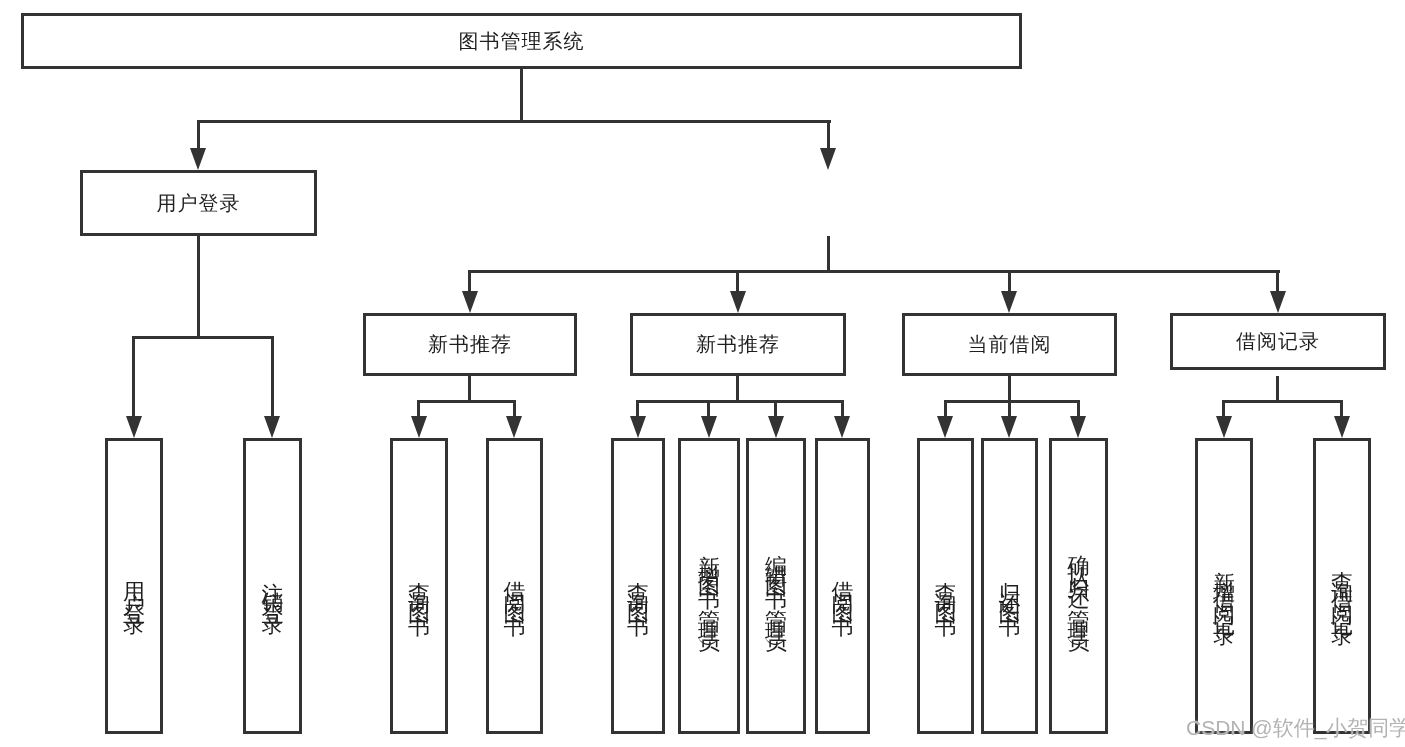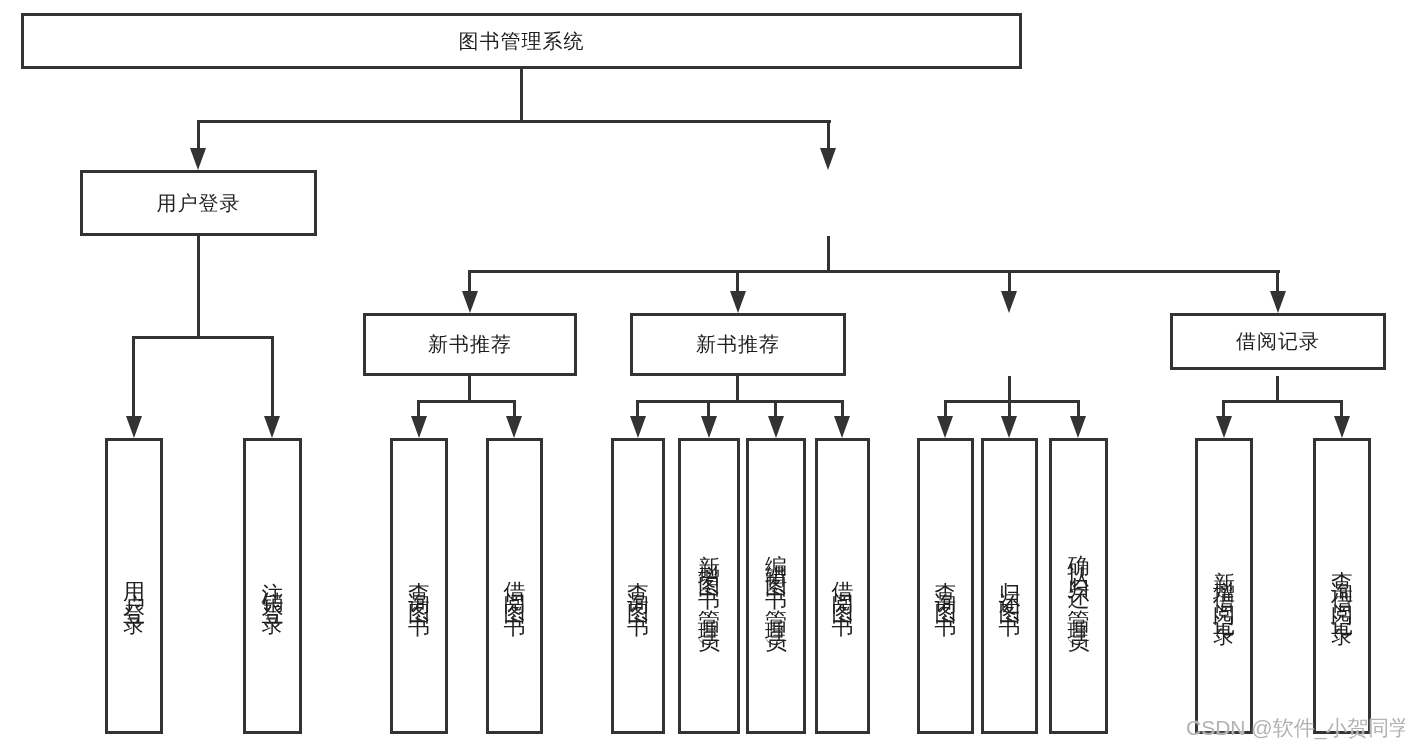--- a/index.html
+++ b/index.html
@@ -62,20 +62,23 @@
 
   <div class="box hnode" style="left:80px;top:170px;width:237px;height:66px;">
     <span>用户登录</span>
   </div>
 
   <div class="box hnode" style="left:363px;top:313px;width:214px;height:63px;">
     <span>新书推荐</span>
   </div>
   <div class="box hnode" style="left:630px;top:313px;width:216px;height:63px;">
     <span>新书推荐</span>
+  </div>
+  <div class="box hnode" style="left:902px;top:313px;width:215px;height:63px;">
+    <span>当前借阅</span>
   </div>
   <div class="box hnode" style="left:1170px;top:313px;width:216px;height:57px;">
     <span>借阅记录</span>
   </div>
 
   <div class="box vnode" style="left:105px;top:438px;width:58px;height:296px;">
     <span>用户登录</span>
   </div>
   <div class="box vnode" style="left:243px;top:438px;width:59px;height:296px;">
     <span>注销登录</span>

